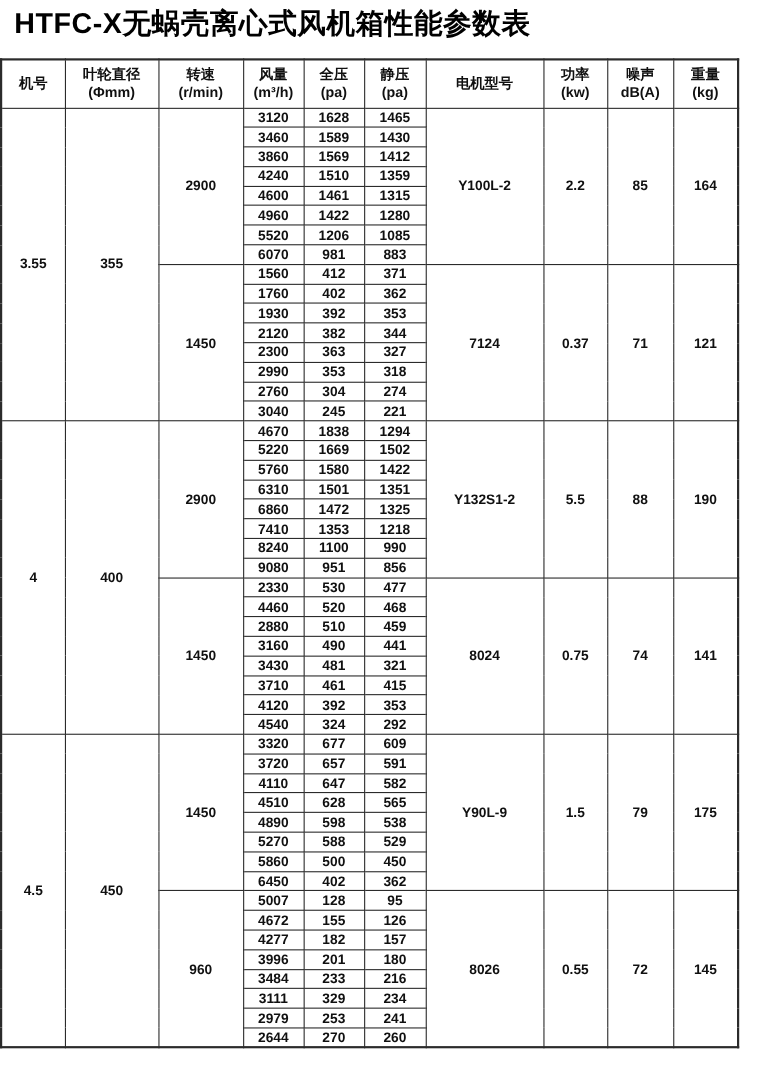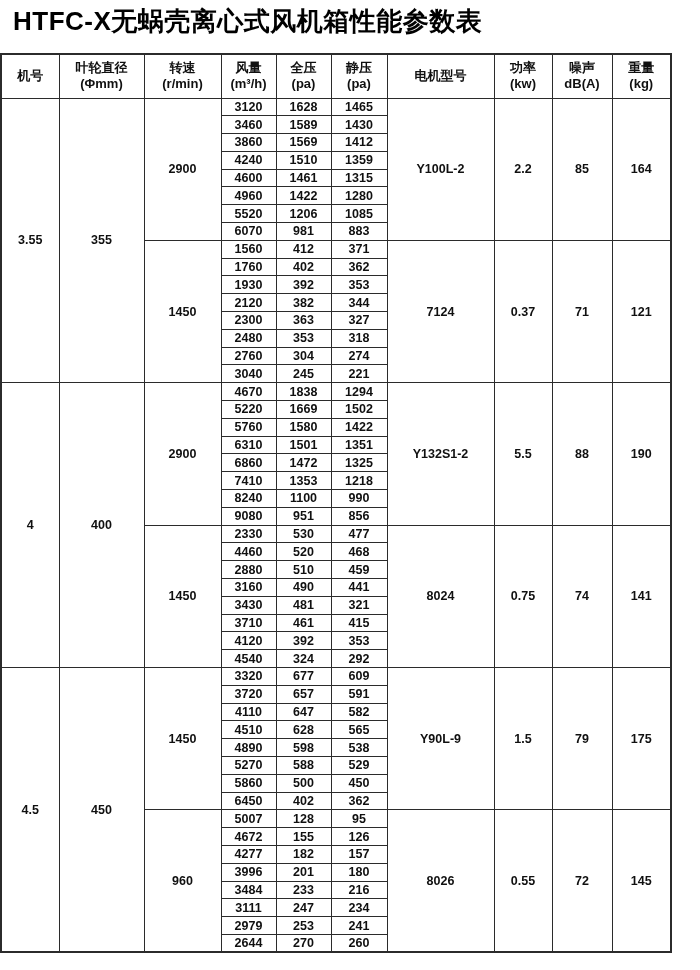--- a/index.html
+++ b/index.html
@@ -211,21 +211,21 @@
           <td>2120</td>
           <td>382</td>
           <td>344</td>
         </tr>
         <tr>
           <td>2300</td>
           <td>363</td>
           <td>327</td>
         </tr>
         <tr>
-          <td>2480</td>
+          <td>2990</td>
           <td>353</td>
           <td>318</td>
         </tr>
         <tr>
           <td>2760</td>
           <td>304</td>
           <td>274</td>
         </tr>
         <tr>
           <td>3040</td>
@@ -396,21 +396,21 @@
           <td>201</td>
           <td>180</td>
         </tr>
         <tr>
           <td>3484</td>
           <td>233</td>
           <td>216</td>
         </tr>
         <tr>
           <td>3111</td>
-          <td>247</td>
+          <td>329</td>
           <td>234</td>
         </tr>
         <tr>
           <td>2979</td>
           <td>253</td>
           <td>241</td>
         </tr>
         <tr>
           <td>2644</td>
           <td>270</td>

